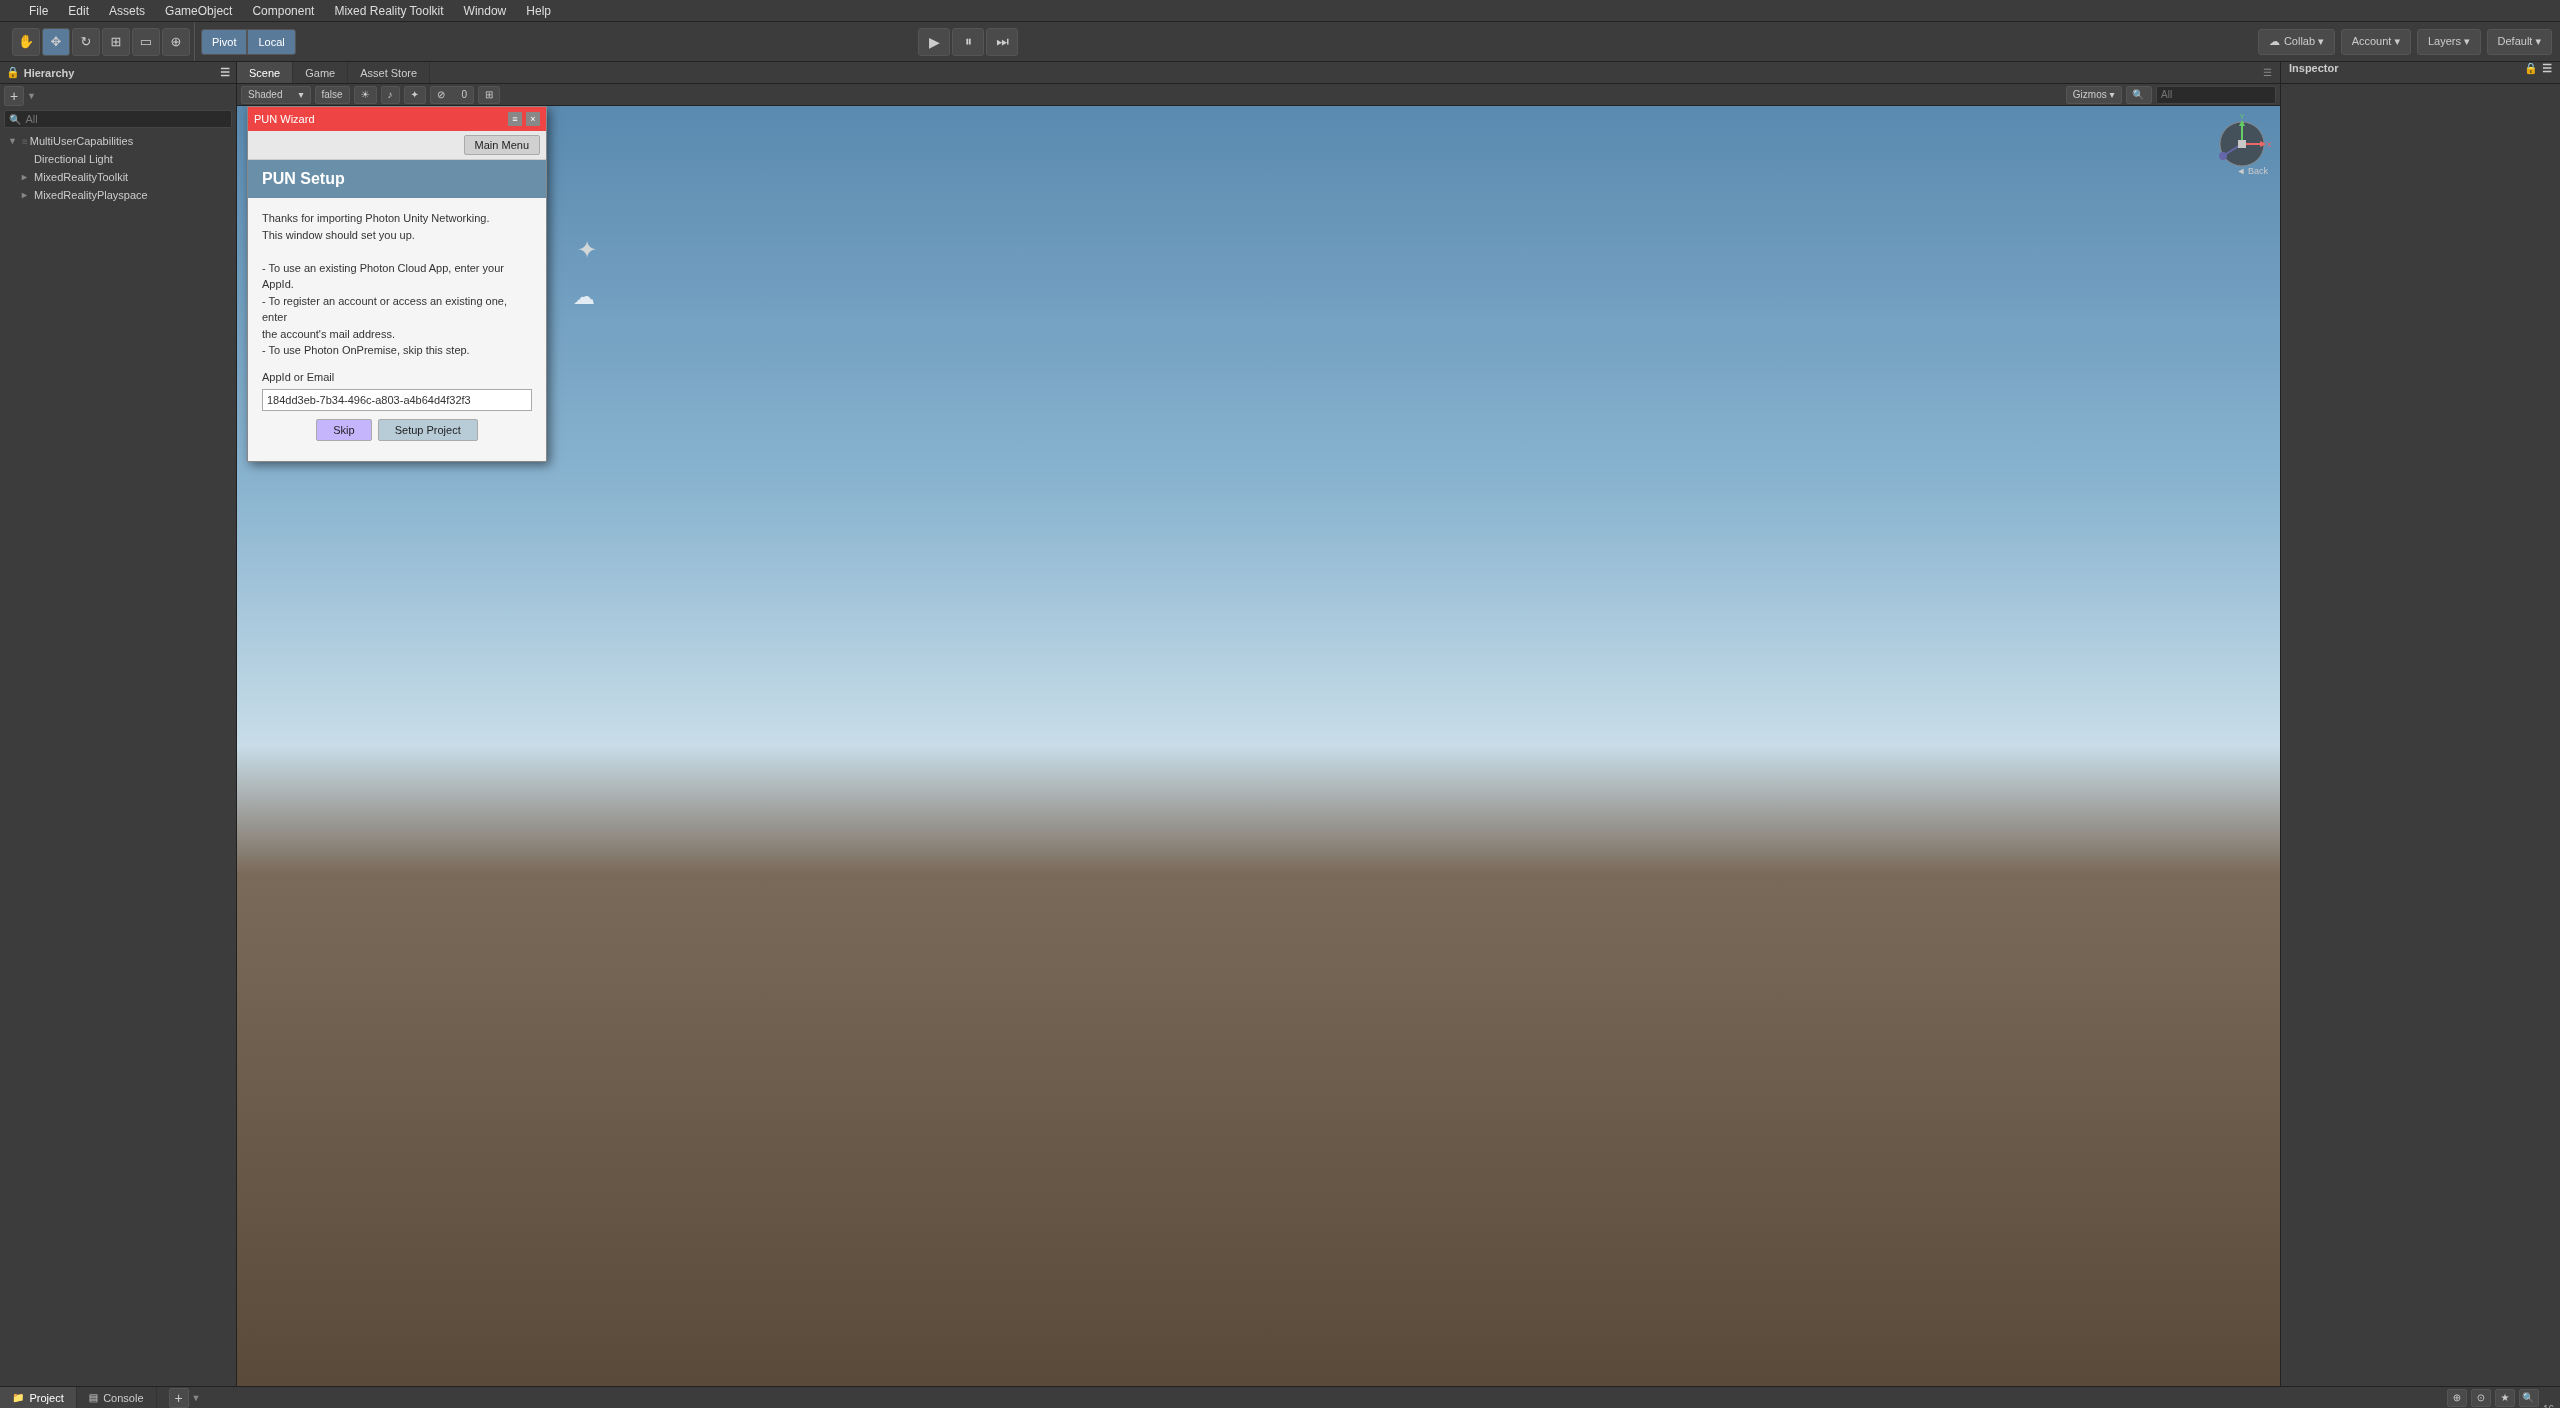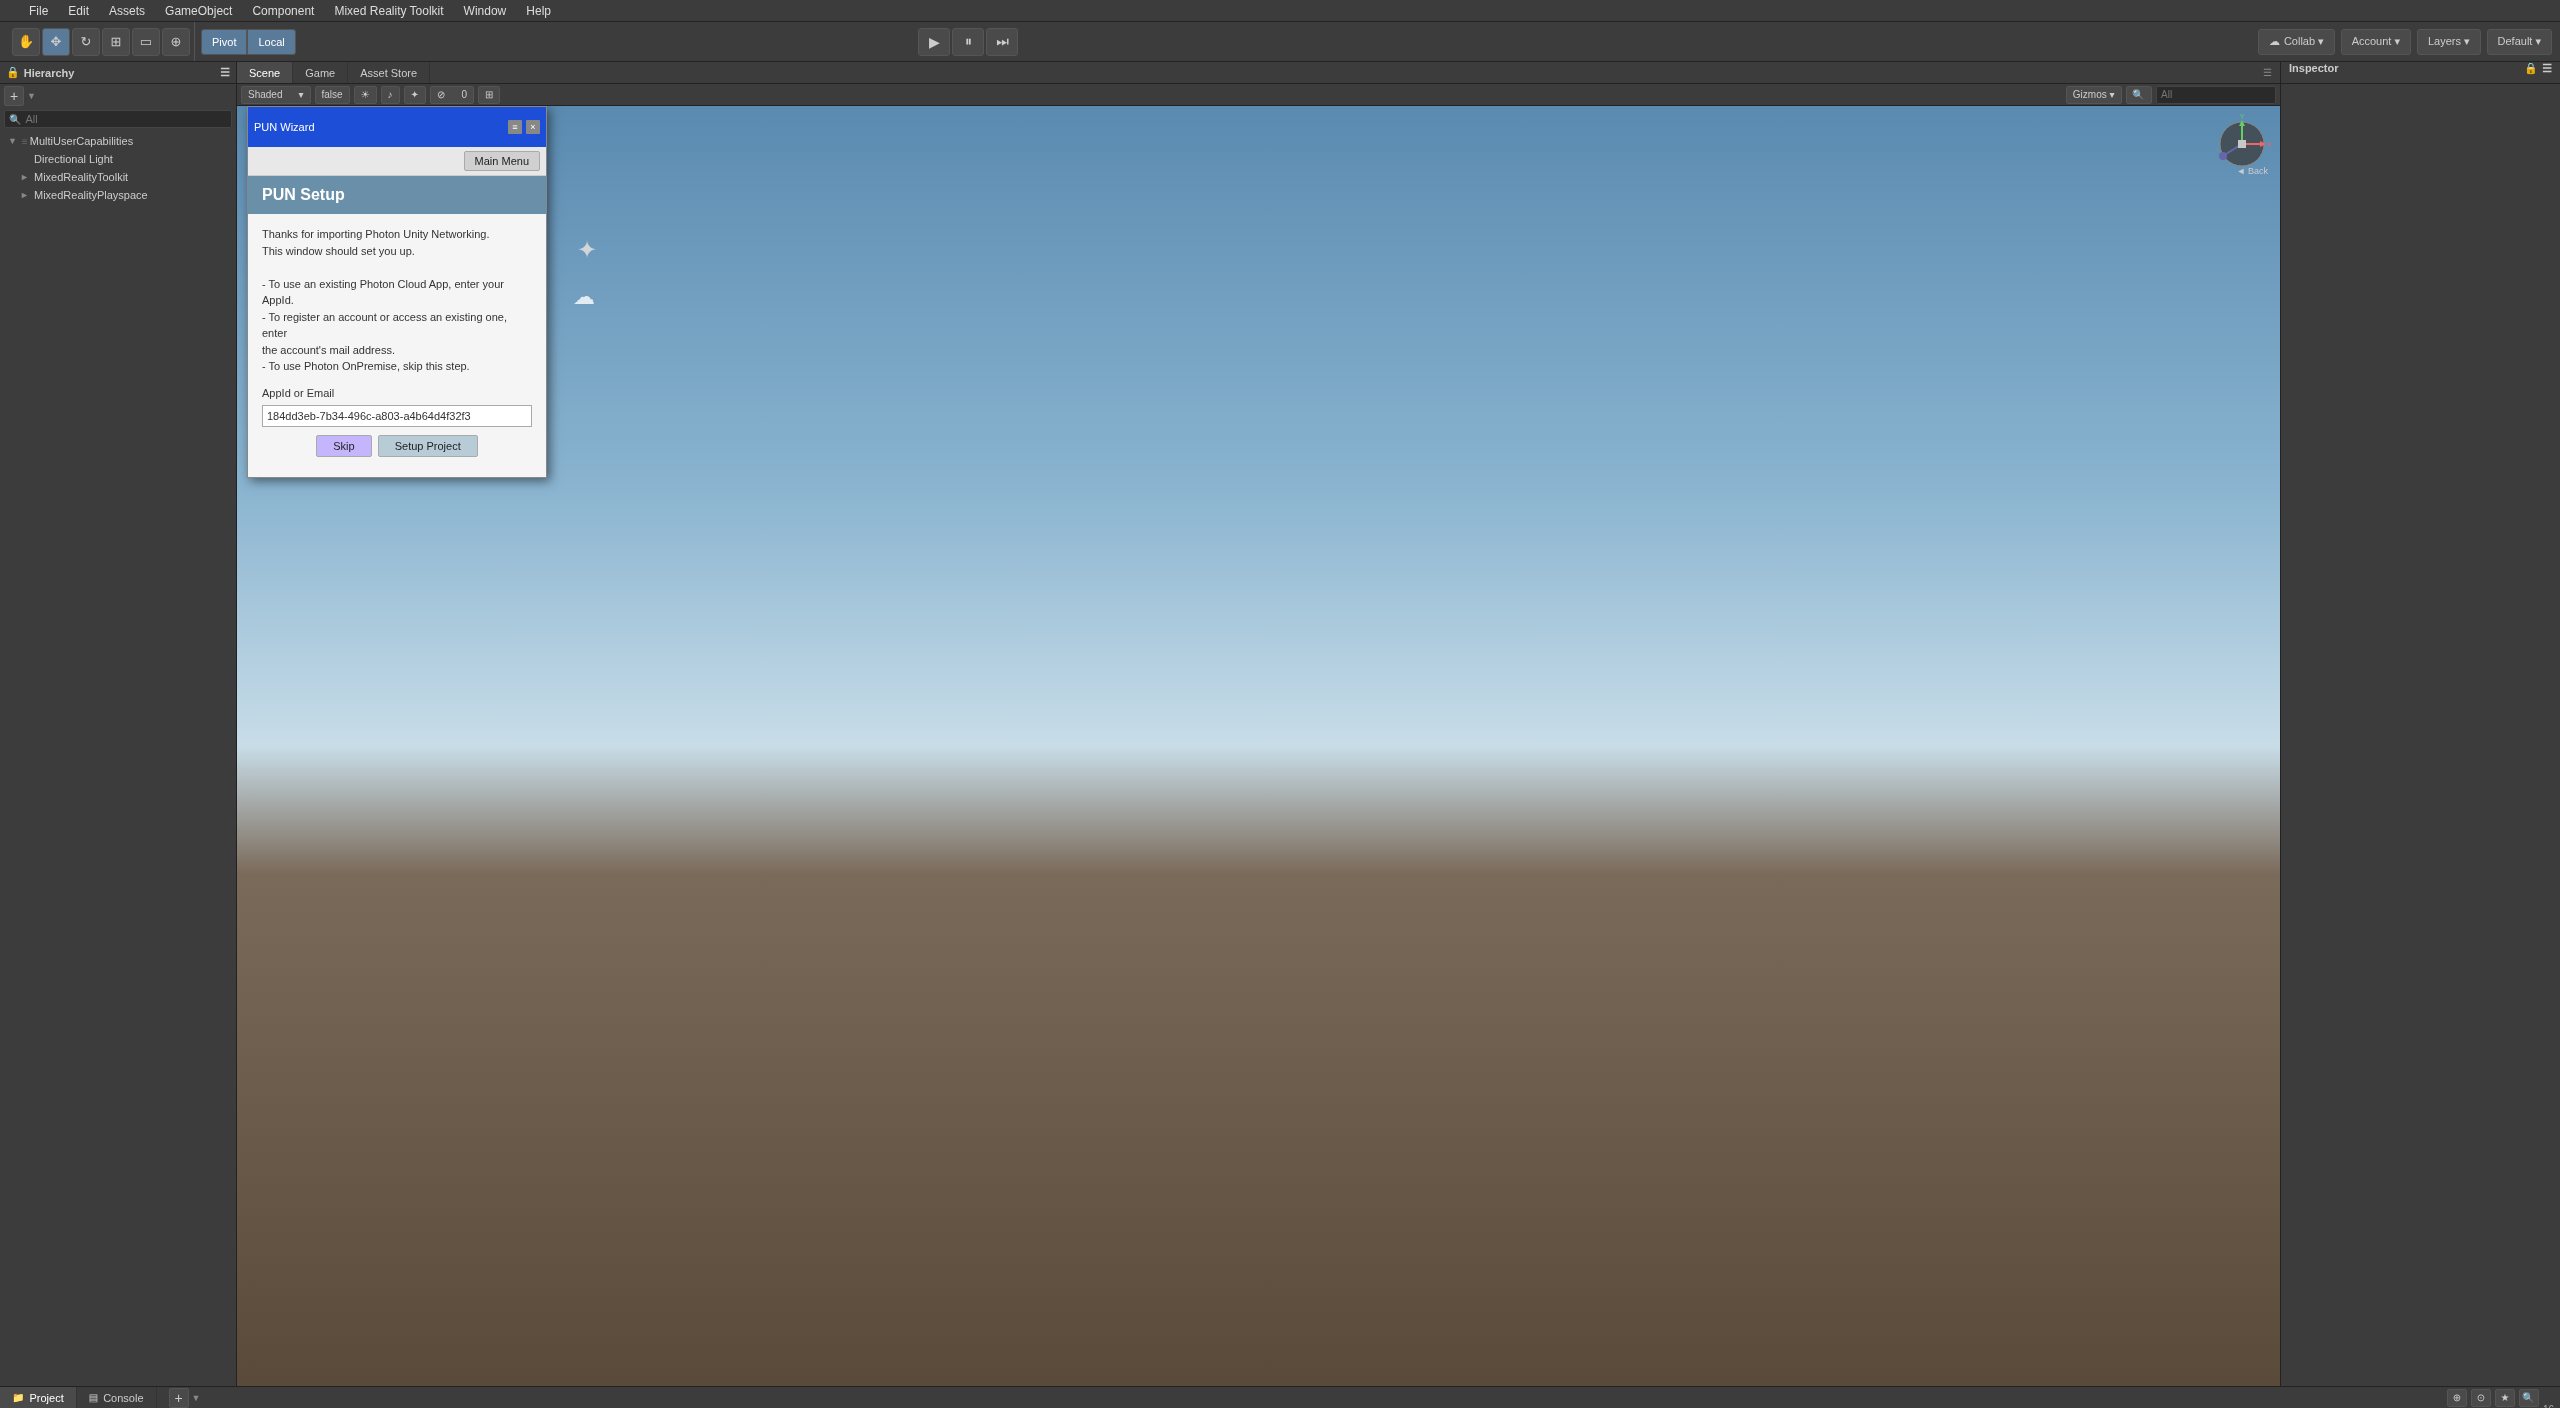--- a/index.html
+++ b/index.html
@@ -266,22 +266,22 @@
       top: 0;
       left: 10px;
       width: 300px;
       background: #f0f0f0;
       border: 1px solid #888;
       box-shadow: 3px 3px 10px rgba(0,0,0,0.5);
       z-index: 100;
       color: #222;
     }
     .pun-wizard-titlebar {
-      height: 40px;
-      background: #1d4ed8;
+      height: 24px;
+      background: #ef4444;
       display: flex;
       align-items: center;
       justify-content: space-between;
       padding: 0 6px;
       color: #fff;
       font-size: 11px;
     }
     .pun-wizard-titlebar-btns {
       display: flex;
       gap: 4px;

